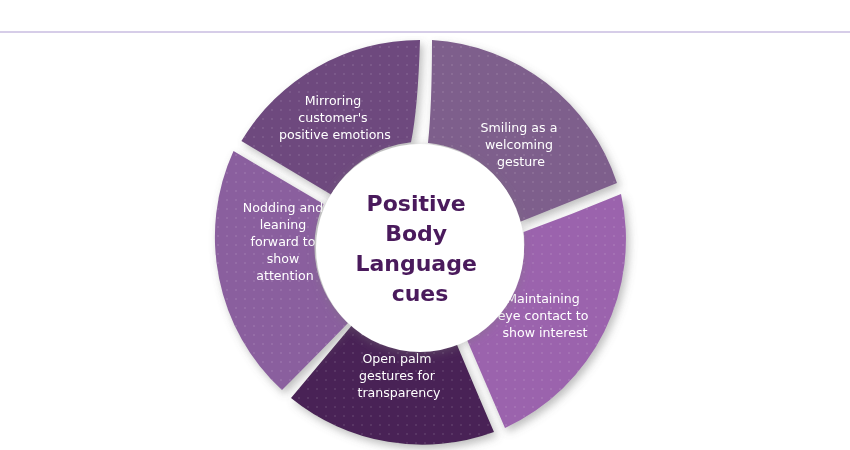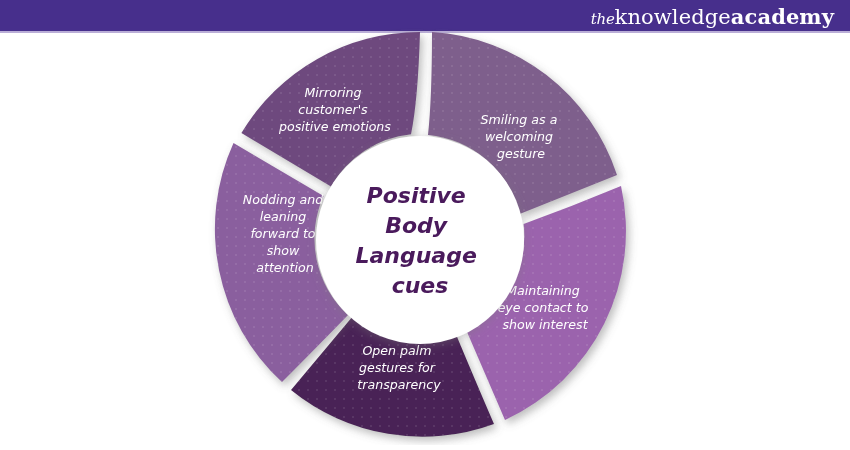--- a/index.html
+++ b/index.html
@@ -47,22 +47,22 @@
     font-style: italic;
     font-size: 15px;
     letter-spacing: -.2px;
   }
   .logo .knowledge { font-weight: 400; }
   .logo .academy  { font-weight: 700; }
 
   
   .diagram-wrap {
     position: absolute;
-    top: 28px; left: 0;
-    width: 850px; height: 366px; font-style: italic;
+    top: 36px; left: 0;
+    width: 850px; height: 366px;
   }
   svg.donut { display: block; }
 
   .seg-label {
     fill: #ffffff;
     font-family: "DejaVu Sans", sans-serif;
     font-size: 12.6px;
     text-anchor: middle;
   }
   .center-label {
@@ -71,25 +71,20 @@
     font-size: 22px;
     font-weight: 700;
     text-anchor: middle;
   }
 </style>
 </head>
 <body>
 
 <div id="page">
 
-  <div class="header-bar" style="background: rgb(71, 47, 140);">
-    <div class="logo">
-      <span class="the">the</span><span class="knowledge">knowledge</span><span class="academy">academy</span>
-    </div>
-  </div>
   <div class="header-underline"></div>
 
   <div class="diagram-wrap">
     <svg class="donut" width="850" height="417" viewBox="0 0 850 417">
       <defs>
         <filter id="segShadow" x="-30%" y="-30%" width="170%" height="170%">
           <feDropShadow dx="3" dy="4" stdDeviation="4" flood-color="#6b6b6b" flood-opacity="0.45"></feDropShadow>
         </filter>
         <filter id="centerShadow" x="-40%" y="-40%" width="180%" height="180%">
           <feDropShadow dx="0" dy="2" stdDeviation="5" flood-color="#7a7a7a" flood-opacity="0.40"></feDropShadow>

